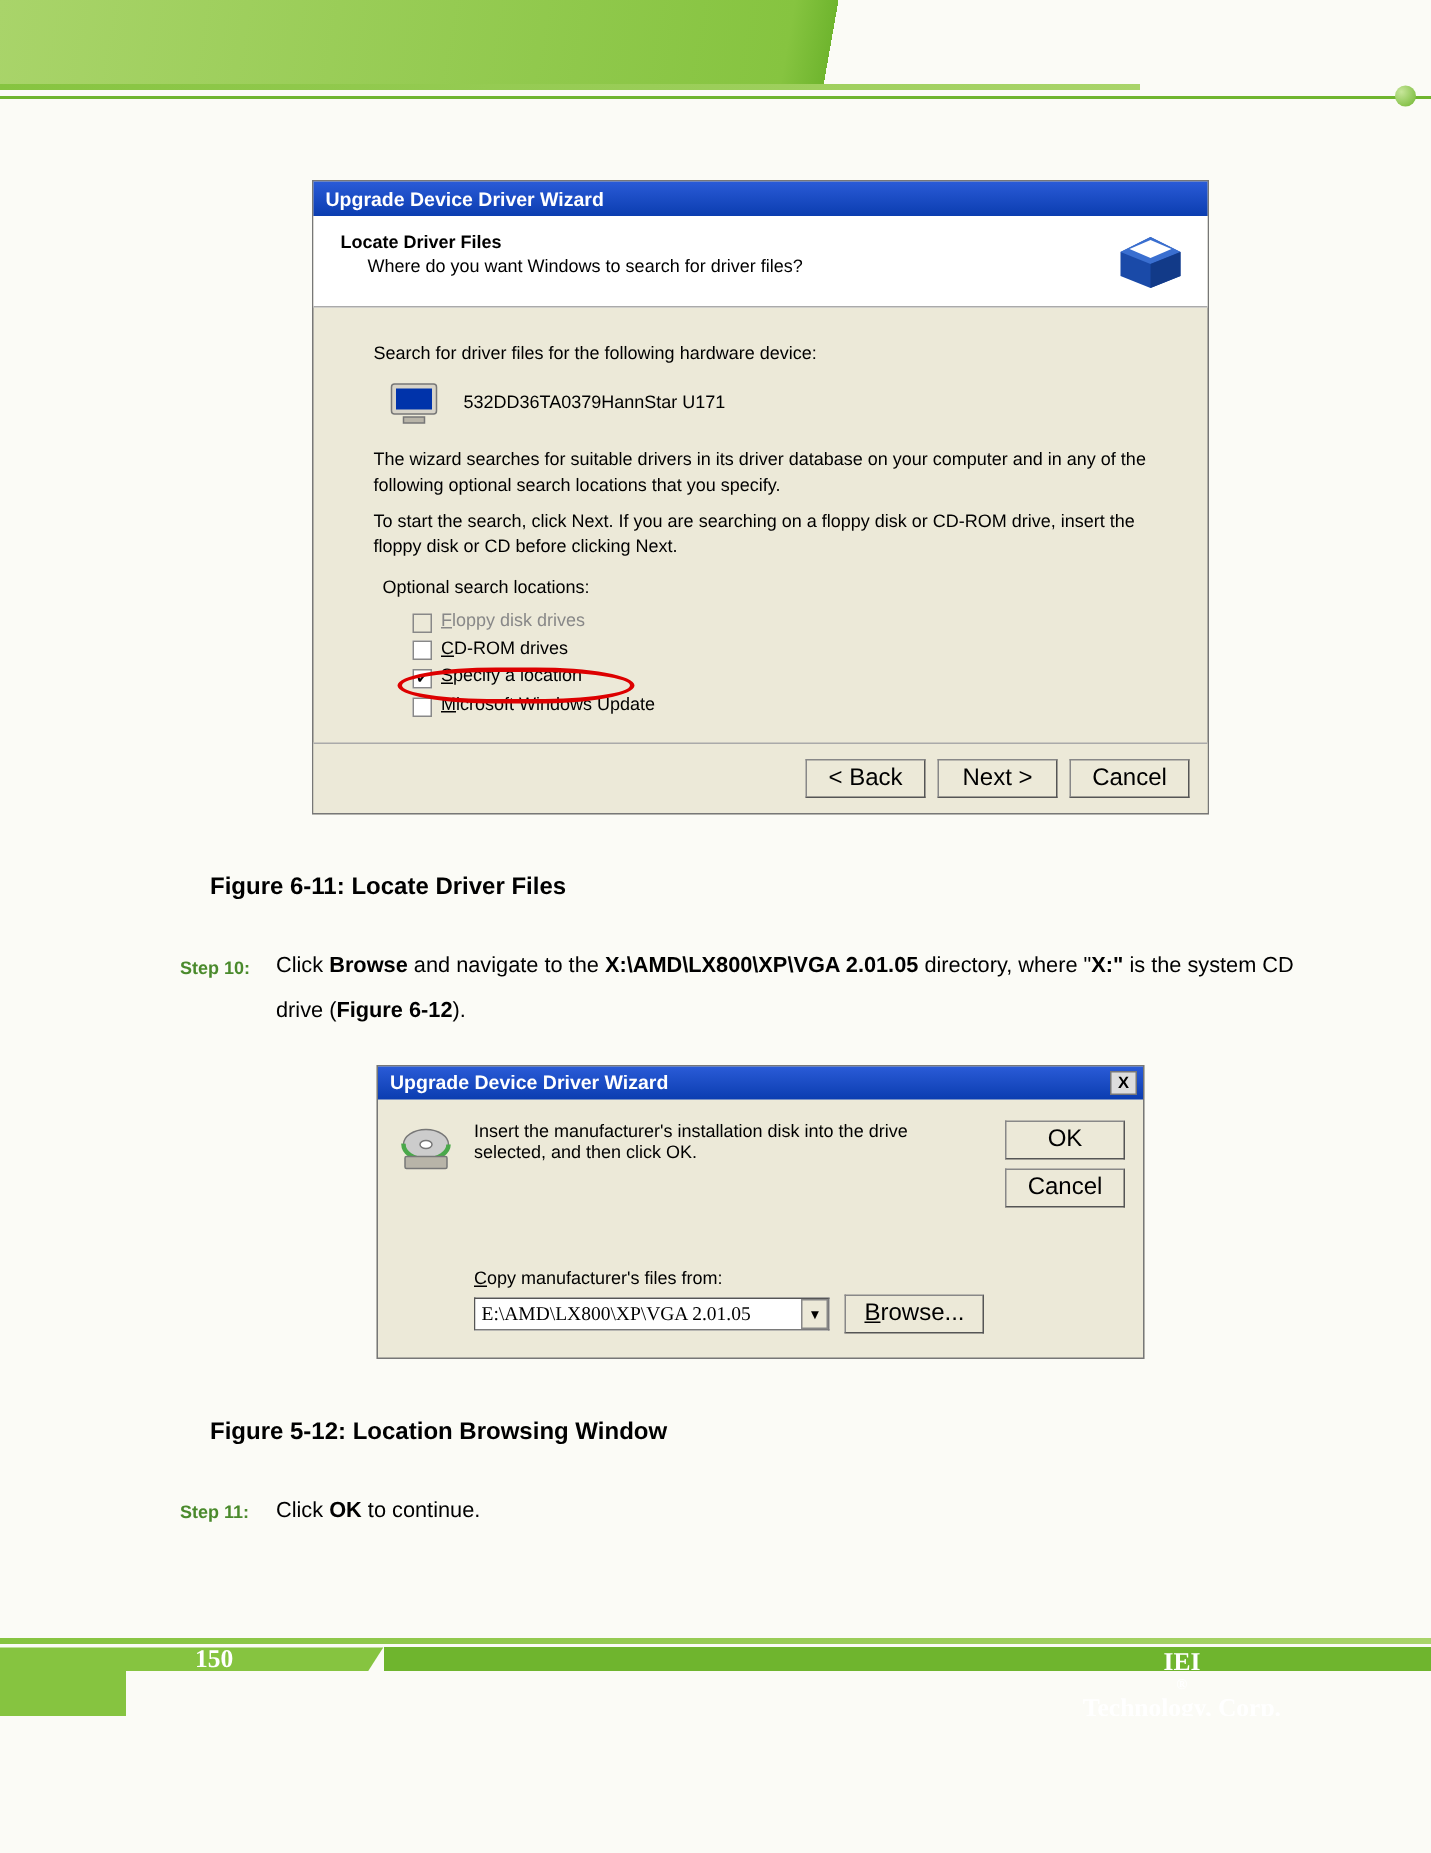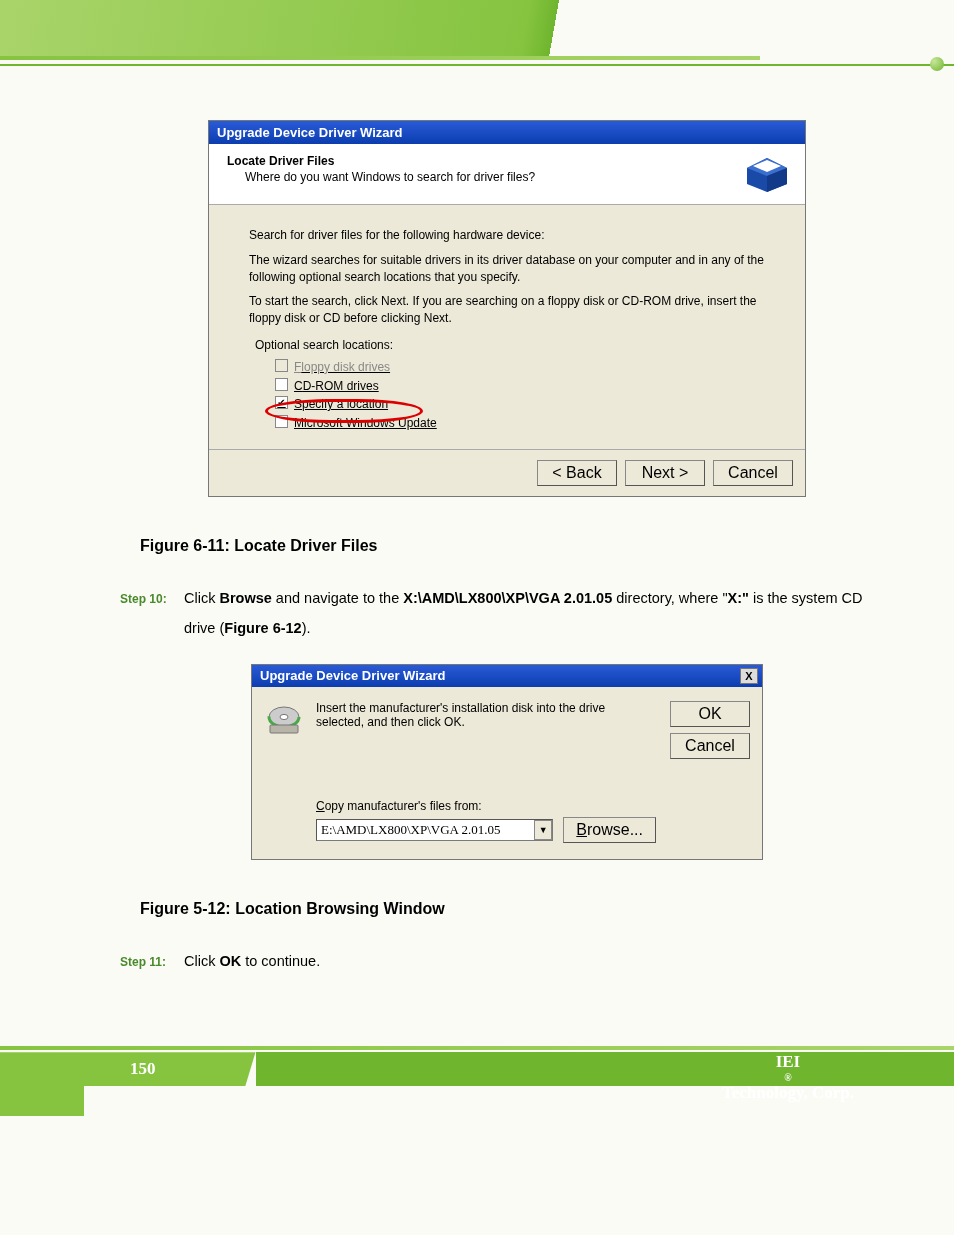--- a/index.html
+++ b/index.html
@@ -95,23 +95,22 @@
   }
   .monitor-icon {
     width: 36px; height: 30px;
     margin-right: 14px;
   }
   .p { margin: 8px 0; }
   .opt-label { margin: 10px 0 4px 6px; }
   .checks { margin-left: 26px; position: relative; }
   .check-row {
     display: flex;
-    align-items: flex-start;
+    align-items: flex-end;
     padding: 1px 0;
-    text-decoration: underline;
   }
   .chk {
     width: 13px; height: 13px;
     border: 1px solid #888;
     background: #fff;
     margin-right: 6px;
     display: inline-flex;
     align-items: center; justify-content: center;
     font-size: 10px;
   }
@@ -234,21 +233,21 @@
     display: flex; align-items: center; justify-content: center;
     font-size: 9px;
   }
   
   .page-footer-wrap { margin-top: 30px; }
   .footer-thin {
     height: 4px;
     background: linear-gradient(90deg, #86c440, #a9d46a);
   }
   .footer-bar {
-    height: 34px;
+    height: 16px;
     display: flex;
     align-items: flex-end;
   }
   .footer-pagecell {
     background: #86c440;
     color: #fff;
     font-weight: bold;
     font-family: "Times New Roman", serif;
     font-size: 17px;
     padding: 0 100px 0 130px;
@@ -305,20 +304,28 @@
       </div>
       <svg class="head-icon" viewBox="0 0 48 40">
         <polygon points="4,14 24,4 44,14 44,30 24,38 4,30" fill="#1a4aa8"></polygon>
         <polygon points="4,14 24,22 44,14 24,4" fill="#3a6fd0"></polygon>
         <polygon points="24,22 44,14 44,30 24,38" fill="#123a88"></polygon>
         <polygon points="10,12 24,6 38,12 24,18" fill="#fff"></polygon>
       </svg>
     </div>
     <div class="dlg-body">
       <div class="p">Search for driver files for the following hardware device:</div>
+      <div class="device-row">
+        <svg class="monitor-icon" viewBox="0 0 36 30">
+          <rect x="2" y="2" width="30" height="20" rx="2" fill="#d8d4c8" stroke="#777"></rect>
+          <rect x="5" y="5" width="24" height="14" fill="#0033aa"></rect>
+          <rect x="10" y="24" width="14" height="4" fill="#b8b4a8" stroke="#777"></rect>
+        </svg>
+        <span>532DD36TA0379HannStar U171</span>
+      </div>
       <div class="p">The wizard searches for suitable drivers in its driver database on your computer and in any of the following optional search locations that you specify.</div>
       <div class="p">To start the search, click Next. If you are searching on a floppy disk or CD-ROM drive, insert the floppy disk or CD before clicking Next.</div>
       <div class="opt-label">Optional search locations:</div>
       <div class="checks">
         <div class="red-circle"></div>
         <div class="check-row">
           <span class="chk disabled"></span>
           <span class="check-text disabled underline-first">Floppy disk drives</span>
         </div>
         <div class="check-row">

